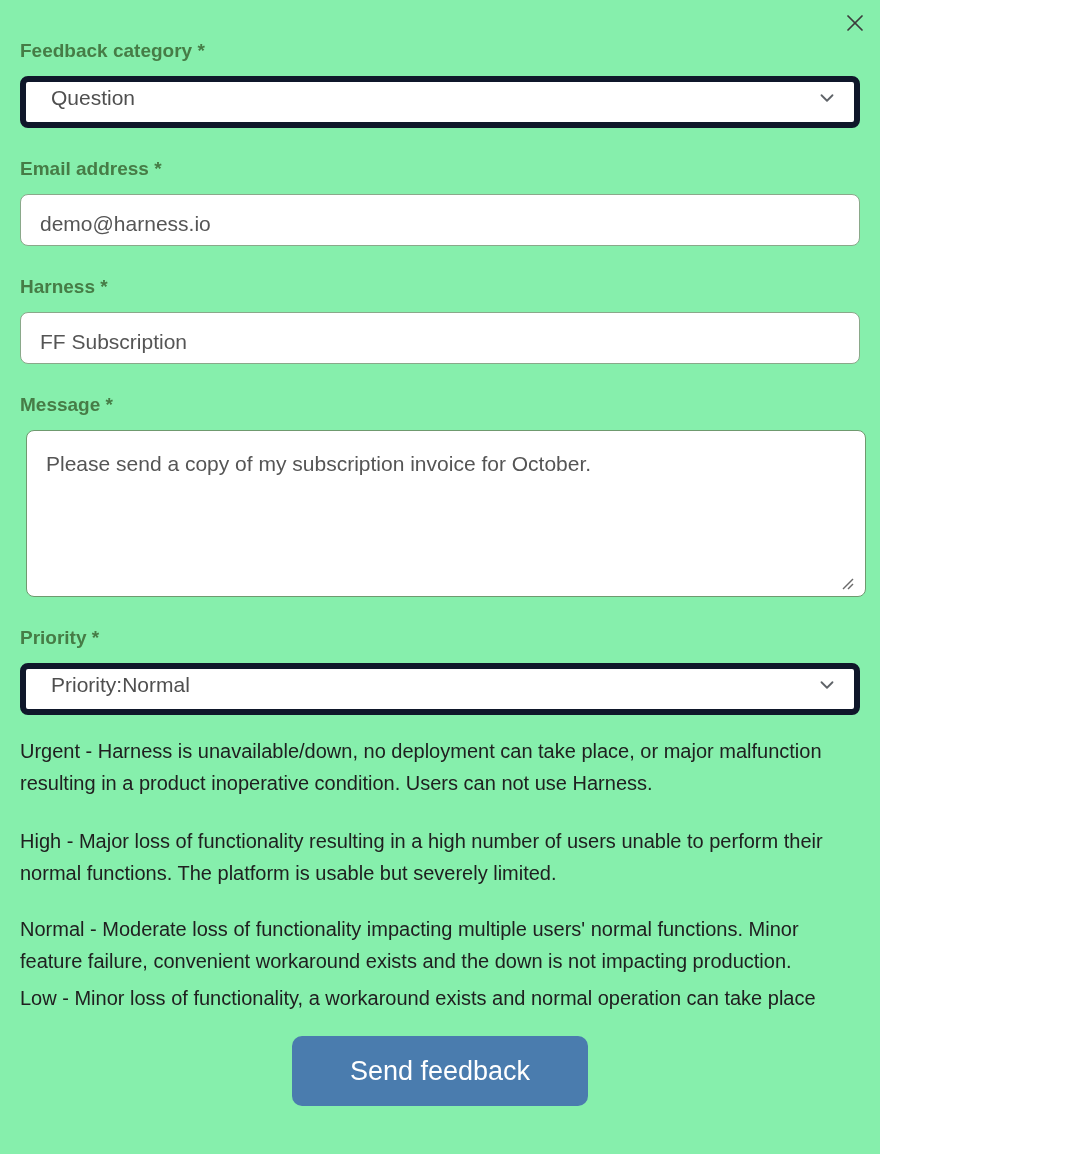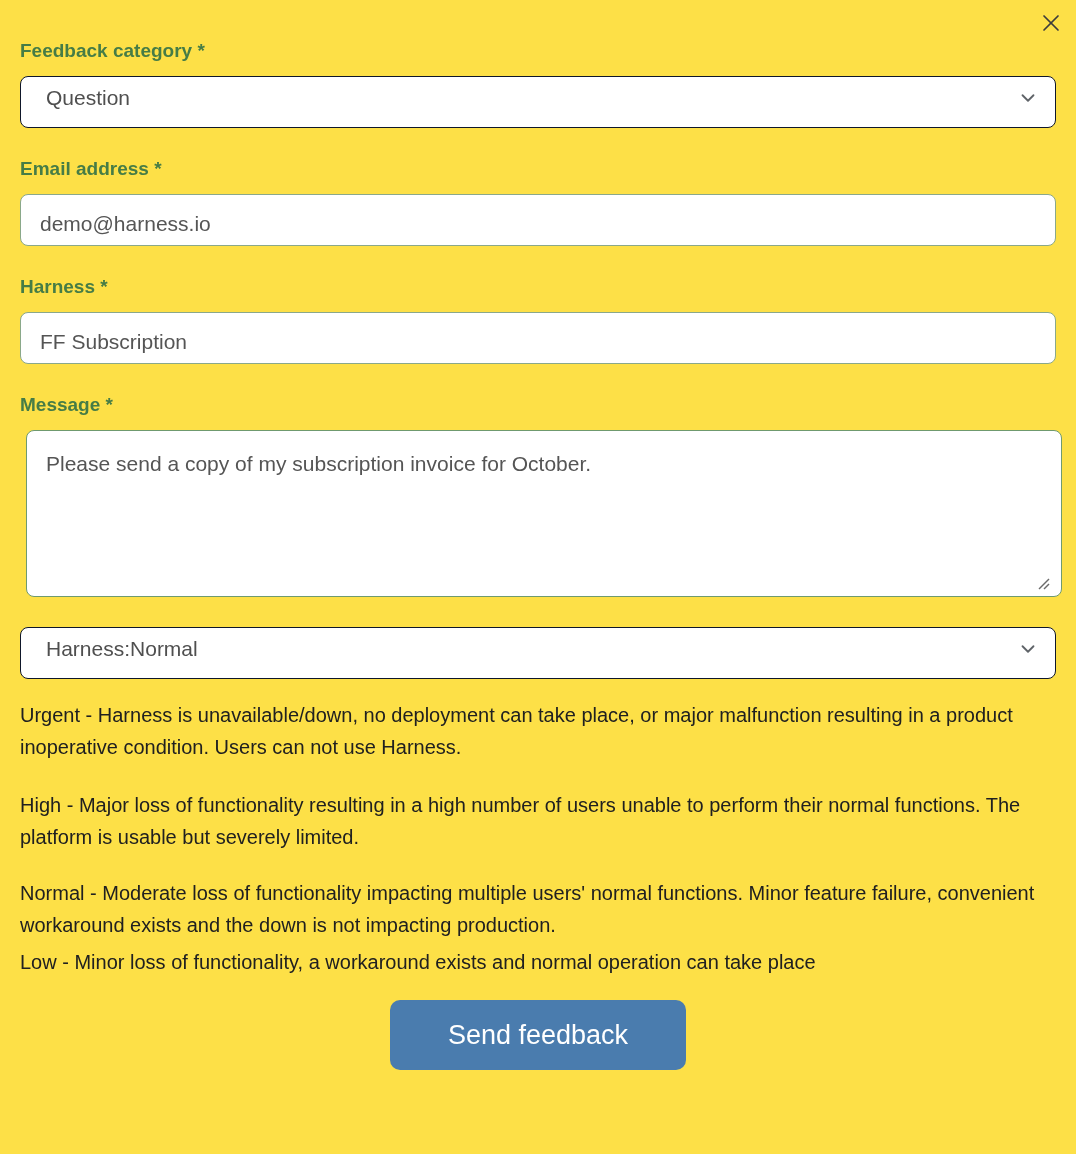--- a/index.html
+++ b/index.html
@@ -4,24 +4,24 @@
 <style>
   html, body {
     margin: 0;
     padding: 0;
     background: #ffffff;
     font-family: "Liberation Sans", "DejaVu Sans", sans-serif;
   }
   .dialog {
     position: relative;
     box-sizing: border-box;
-    width: 1076px;
+    width: 880px;
     min-height: 1154px;
     padding: 40px 20px 22px 20px;
-    background: #fde047;
+    background: #86efac;
   }
   .close-btn {
     position: absolute;
     top: 10px;
     right: 12px;
     width: 26px;
     height: 26px;
     background: none;
     border: none;
     padding: 3px;
@@ -35,21 +35,21 @@
     font-size: 19px;
     line-height: 21px;
     font-weight: 700;
     color: #467c46;
     margin: 0 0 15px 0;
   }
   .select-box {
     box-sizing: border-box;
     width: 100%;
     height: 52px;
-    border: 1px solid #0f172a;
+    border: 6px solid #0f172a;
     border-radius: 8px;
     background: #ffffff;
     display: flex;
     align-items: center;
     justify-content: space-between;
     padding: 0 16px 8px 25px;
     cursor: pointer;
   }
   .select-box .value {
     font-size: 21px;
@@ -171,22 +171,26 @@
       <span class="resize-handle">
         <svg width="14" height="14" viewBox="0 0 14 14">
           <line x1="2" y1="12" x2="12" y2="2" stroke="#6b6b6b" stroke-width="1.4"></line>
           <line x1="7" y1="12" x2="12" y2="7" stroke="#6b6b6b" stroke-width="1.4"></line>
         </svg>
       </span>
     </div>
   </div>
 
   <div class="group">
+    <label class="field-label">
+      <span>Priority</span>
+      <span>*</span>
+    </label>
     <div class="select-box">
-      <span class="value">Harness:Normal</span>
+      <span class="value">Priority:Normal</span>
       <svg class="chevron" width="22" height="22" viewBox="0 0 24 24" fill="none">
         <polyline points="6 9 12 15 18 9" stroke="#5f6368" stroke-width="2" stroke-linecap="round" stroke-linejoin="round"></polyline>
       </svg>
     </div>
   </div>
 
   <div class="notes">
     <p class="n1">Urgent - Harness is unavailable/down, no deployment can take place, or major malfunction resulting in a product inoperative condition. Users can not use Harness.</p>
     <p class="n2">High - Major loss of functionality resulting in a high number of users unable to perform their normal functions. The platform is usable but severely limited.</p>
     <p class="n3">Normal - Moderate loss of functionality impacting multiple users' normal functions. Minor feature failure, convenient workaround exists and the down is not impacting production.</p>

